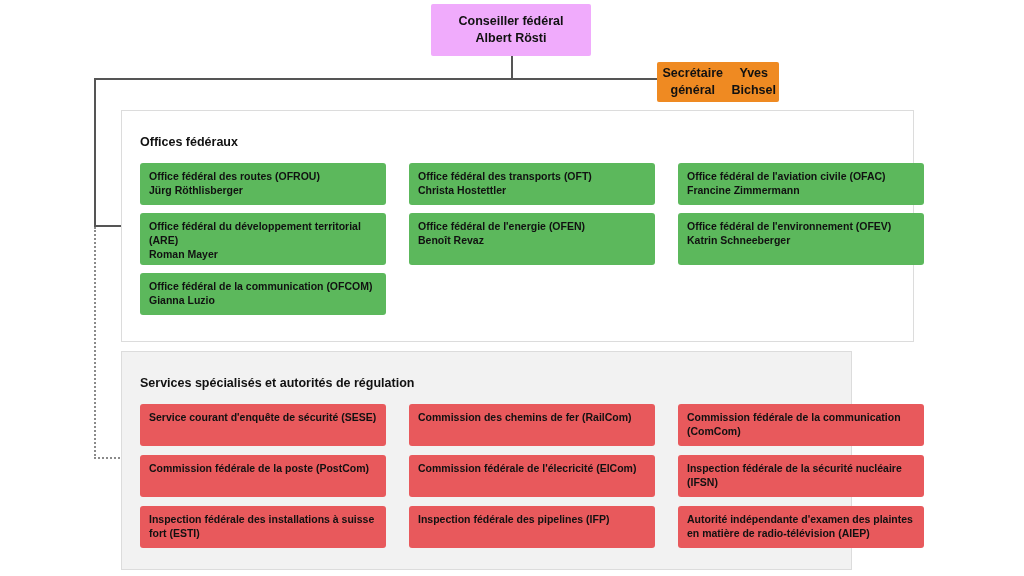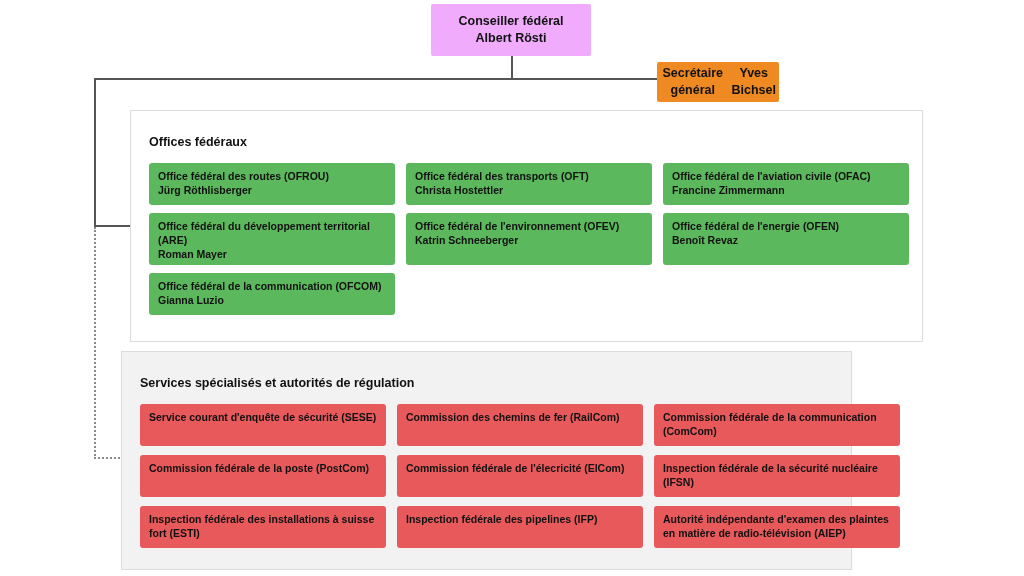--- a/index.html
+++ b/index.html
@@ -66,21 +66,20 @@
   
   .panel {
     position: absolute;
     box-sizing: border-box;
     border: 1px solid #dcdcdc;
   }
   .panel-offices {
     left: 121px; top: 110px;
     width: 793px; height: 232px;
     background: #ffffff;
-    margin-left: 9px;
   }
   .panel-regulation {
     left: 121px; top: 351px;
     width: 731px; height: 219px;
     background: #f2f2f2;
   }
   .panel-title {
     position: absolute;
     left: 18px; top: 24px;
     font-size: 12.5px;
@@ -88,21 +87,21 @@
     color: #111111;
   }
 
   
   .grid {
     position: absolute;
     left: 18px;
     width: 760px;
     display: grid;
     grid-template-columns: repeat(3, 246px);
-    column-gap: 11px;
+    column-gap: 23px;
   }
   .grid-offices    { top: 52px; grid-template-rows: 42px 52px 42px; row-gap: 8px; }
   .grid-regulation { top: 52px; grid-template-rows: repeat(3, 42px); row-gap: 9px; }
 
   .card {
     box-sizing: border-box;
     border-radius: 3px;
     padding: 7px 9px 0 9px;
     font-size: 10.5px;
     font-weight: bold;
@@ -150,26 +149,26 @@
     <div class="card card-green">
       <span class="name">Office fédéral de l'aviation civile (OFAC)</span>
       <span class="name">Francine Zimmermann</span>
     </div>
 
     <div class="card card-green">
       <span class="name">Office fédéral du développement territorial (ARE)</span>
       <span class="name">Roman Mayer</span>
     </div>
     <div class="card card-green">
+      <span class="name">Office fédéral de l'energie (OFEN)</span>
+      <span class="name">Benoît Revaz</span>
+    </div>
+    <div class="card card-green">
       <span class="name">Office fédéral de l'environnement (OFEV)</span>
       <span class="name">Katrin Schneeberger</span>
-    </div>
-    <div class="card card-green">
-      <span class="name">Office fédéral de l'energie (OFEN)</span>
-      <span class="name">Benoît Revaz</span>
     </div>
 
     <div class="card card-green">
       <span class="name">Office fédéral de la communication (OFCOM)</span>
       <span class="name">Gianna Luzio</span>
     </div>
     <div class="card card-hidden"></div>
     <div class="card card-hidden"></div>
   </div>
 </div>

